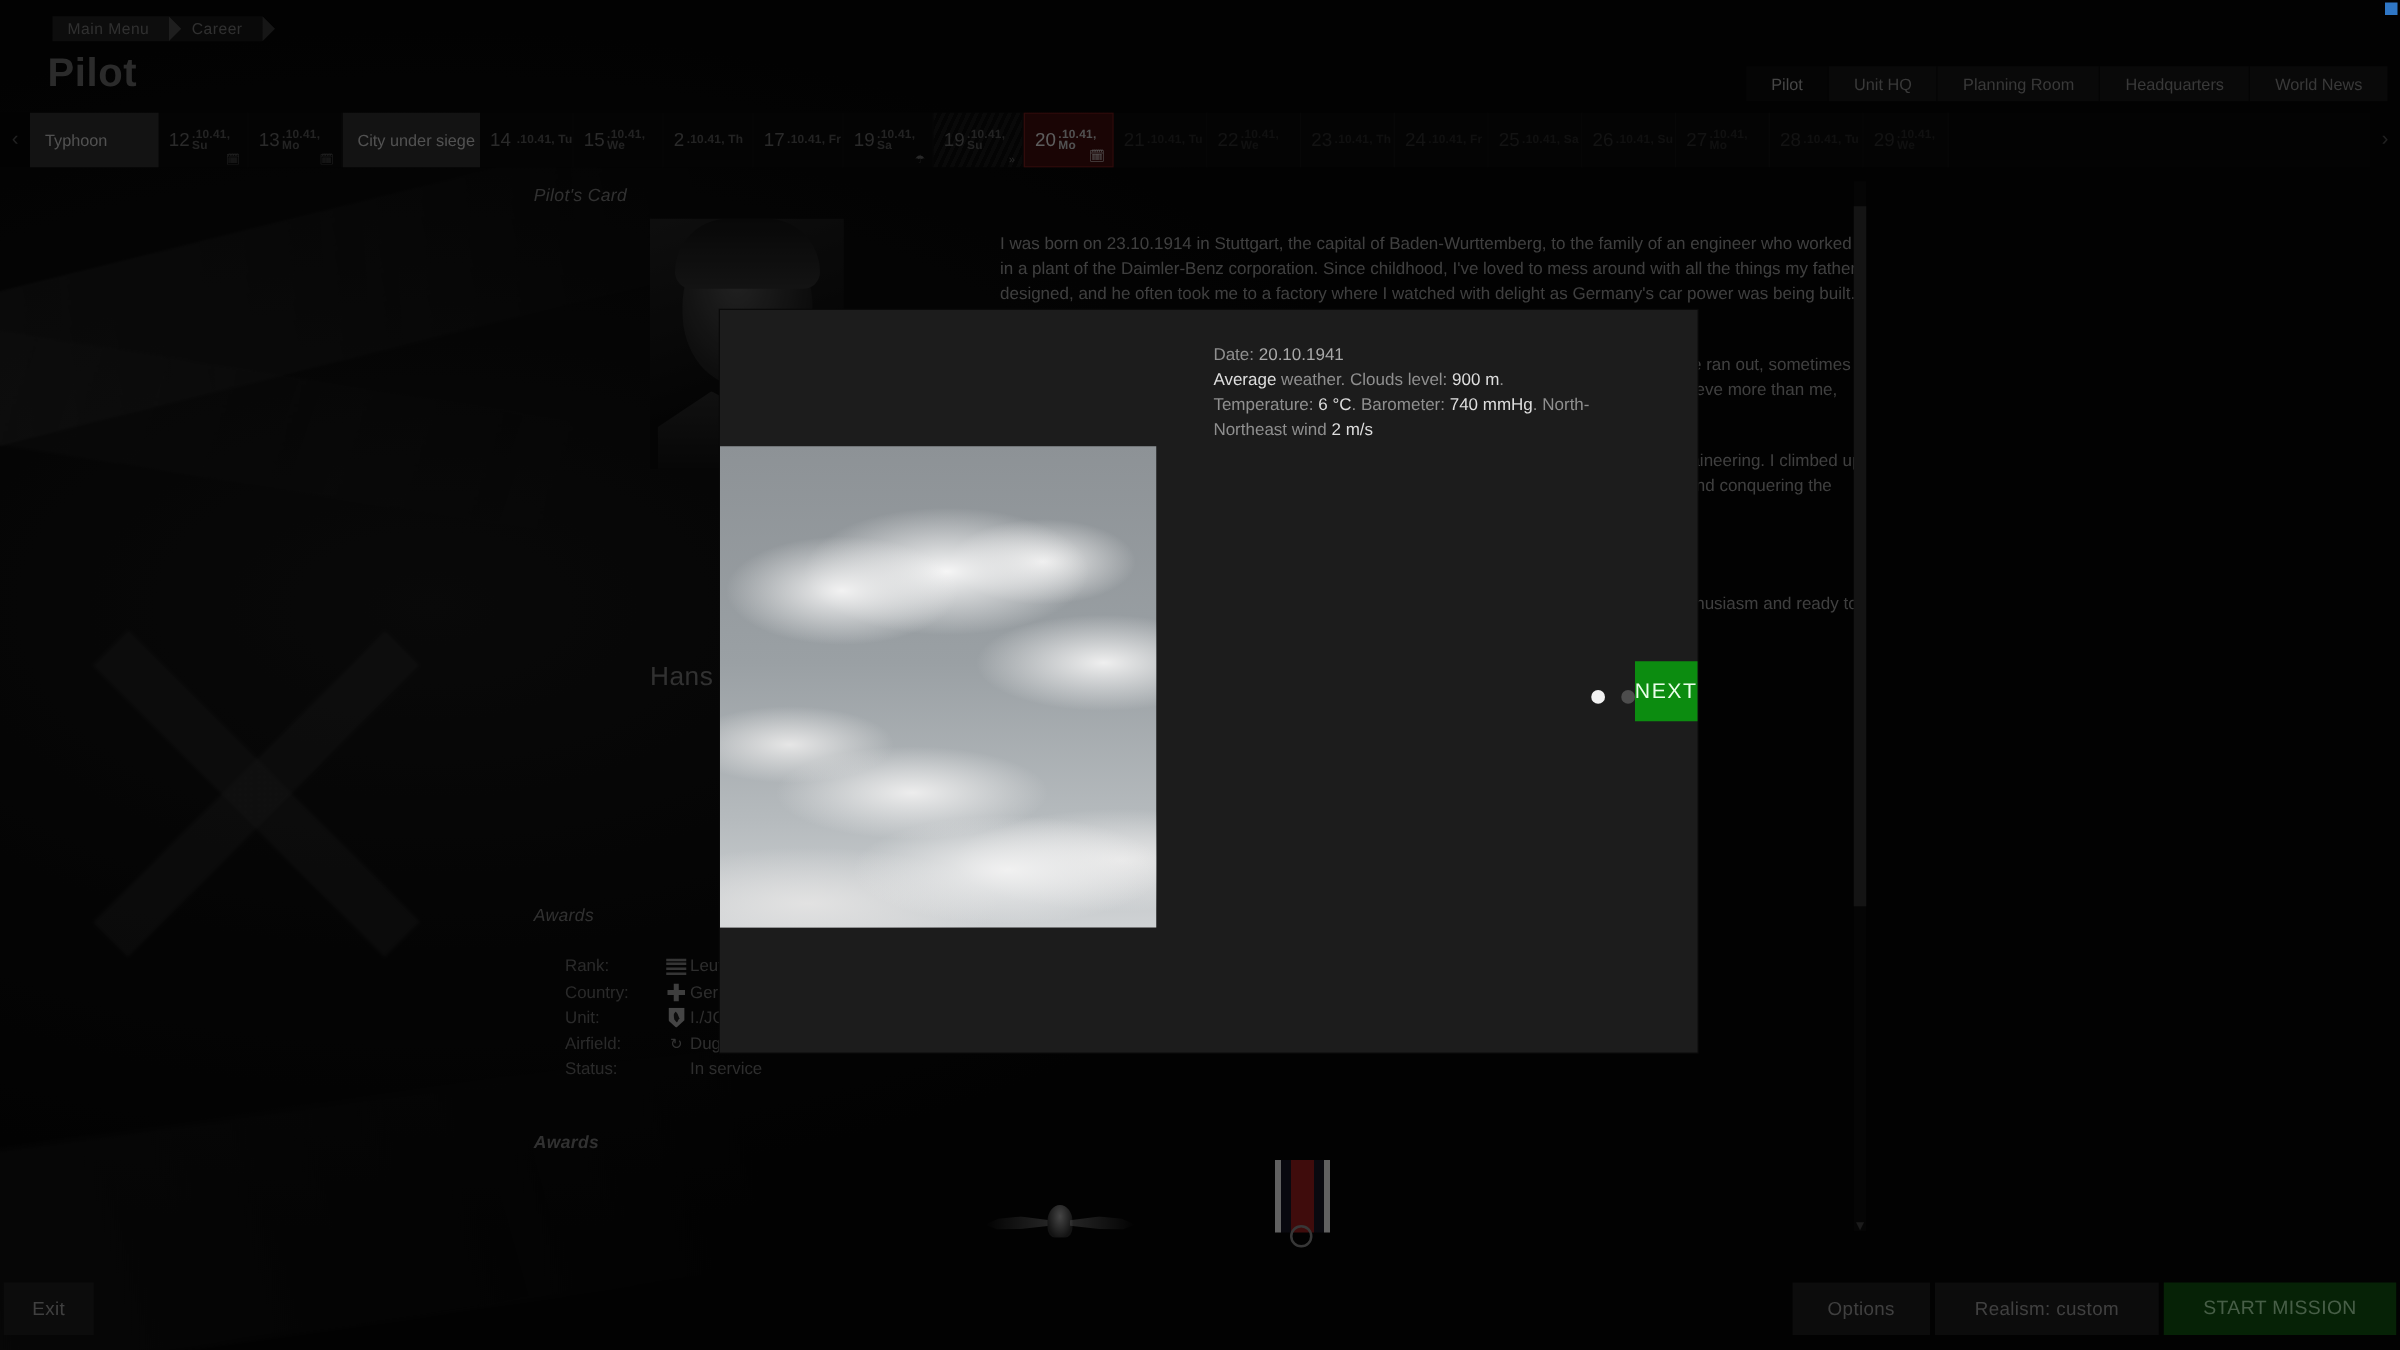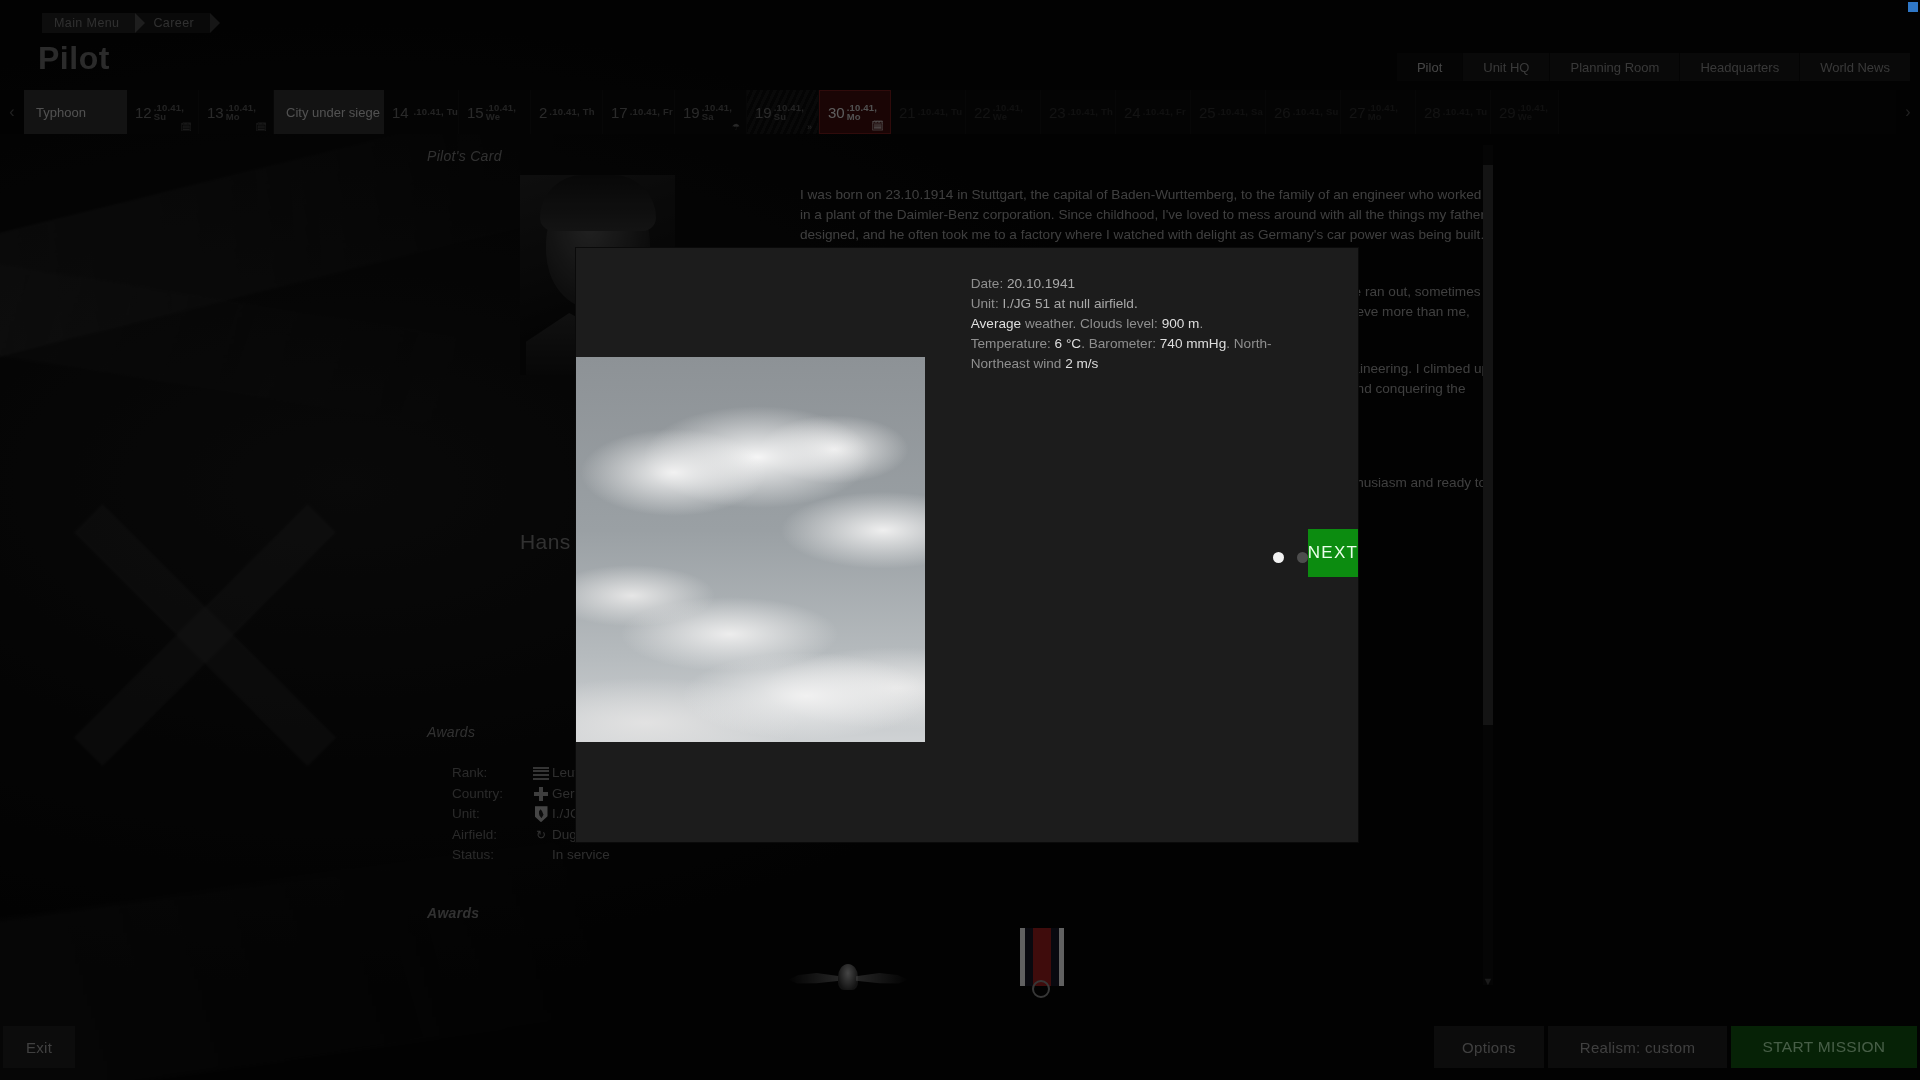--- a/index.html
+++ b/index.html
@@ -441,21 +441,21 @@
           <span class="d-num">19</span>
           <span class="d-rest">.10.41, Sa</span>
           <span class="ev-icon">☂</span>
         </div>
         <div class="tl-cell hatched" style="width: 72px;">
           <span class="d-num">19</span>
           <span class="d-rest">.10.41, Su</span>
           <span class="ev-icon">»</span>
         </div>
         <div class="tl-cell current" style="width: 72px;">
-          <span class="d-num">30</span>
+          <span class="d-num">20</span>
           <span class="d-rest">.10.41, Mo</span>
           <span class="ev-icon">🗓</span>
         </div>
         <div class="tl-cell dim" style="width: 75px;">
           <span class="d-num">21</span>
           <span class="d-rest">.10.41, Tu</span>
         </div>
         <div class="tl-cell dim" style="width: 75px;">
           <span class="d-num">22</span>
           <span class="d-rest">.10.41, We</span>
@@ -584,24 +584,20 @@
   </div>
 
   <div class="overlay"></div>
   <div class="modal">
     <div class="modal-image"></div>
     <div class="modal-info">
       <div>
         <span class="muted">Date:</span>
         <span>20.10.1941</span>
       </div>
-      <div>
-        <span class="muted">Unit:</span>
-        <span>I./JG 51 at null airfield.</span>
-      </div>
       <div><b>Average</b><span class="muted"> weather. Clouds level: </span><b>900 m</b><span class="muted">. Temperature: </span><b>6 °C</b><span class="muted">. Barometer: </span><b>740 mmHg</b><span class="muted">. North-Northeast wind </span><b>2 m/s</b></div>
     </div>
     <div class="dots">
       <div class="dot active"></div>
       <div class="dot"></div>
     </div>
     <div class="next-btn">
         <span>NEXT</span>
       </div>
   </div>

